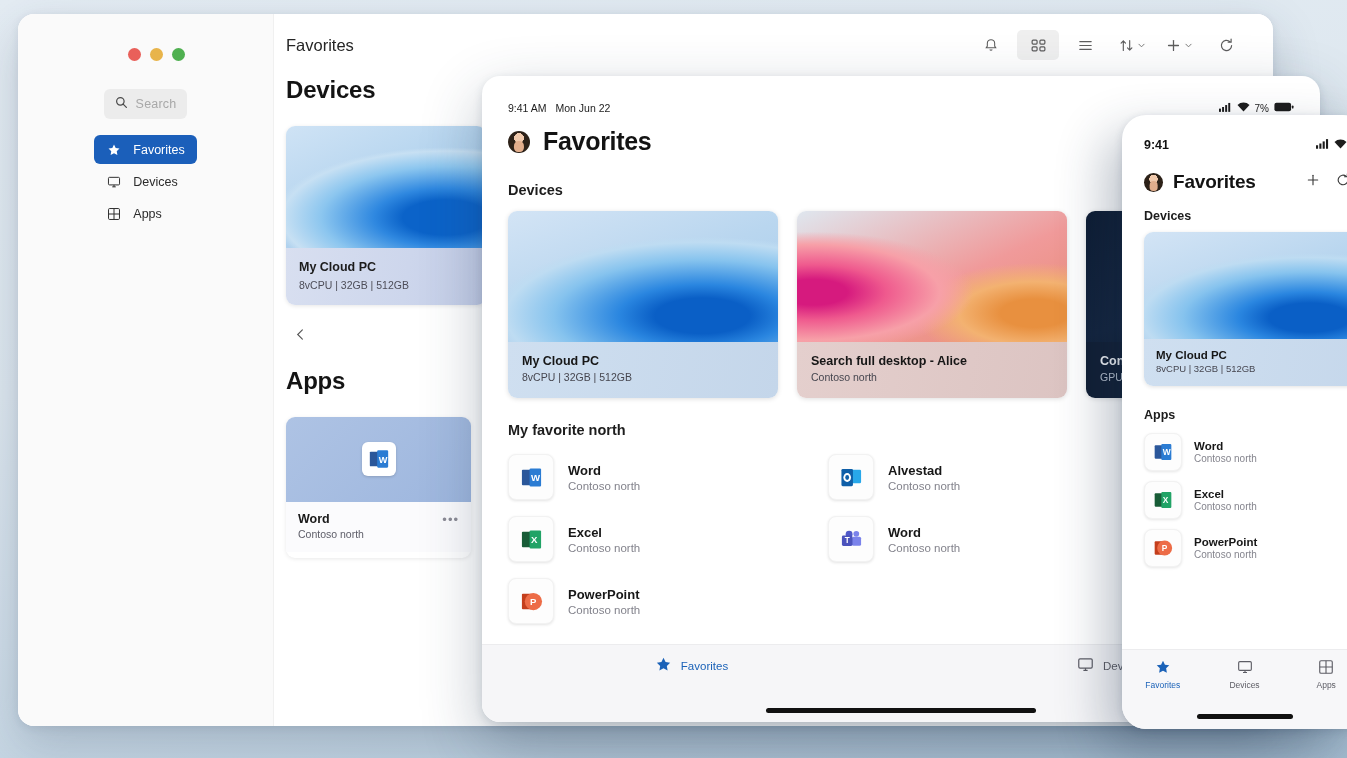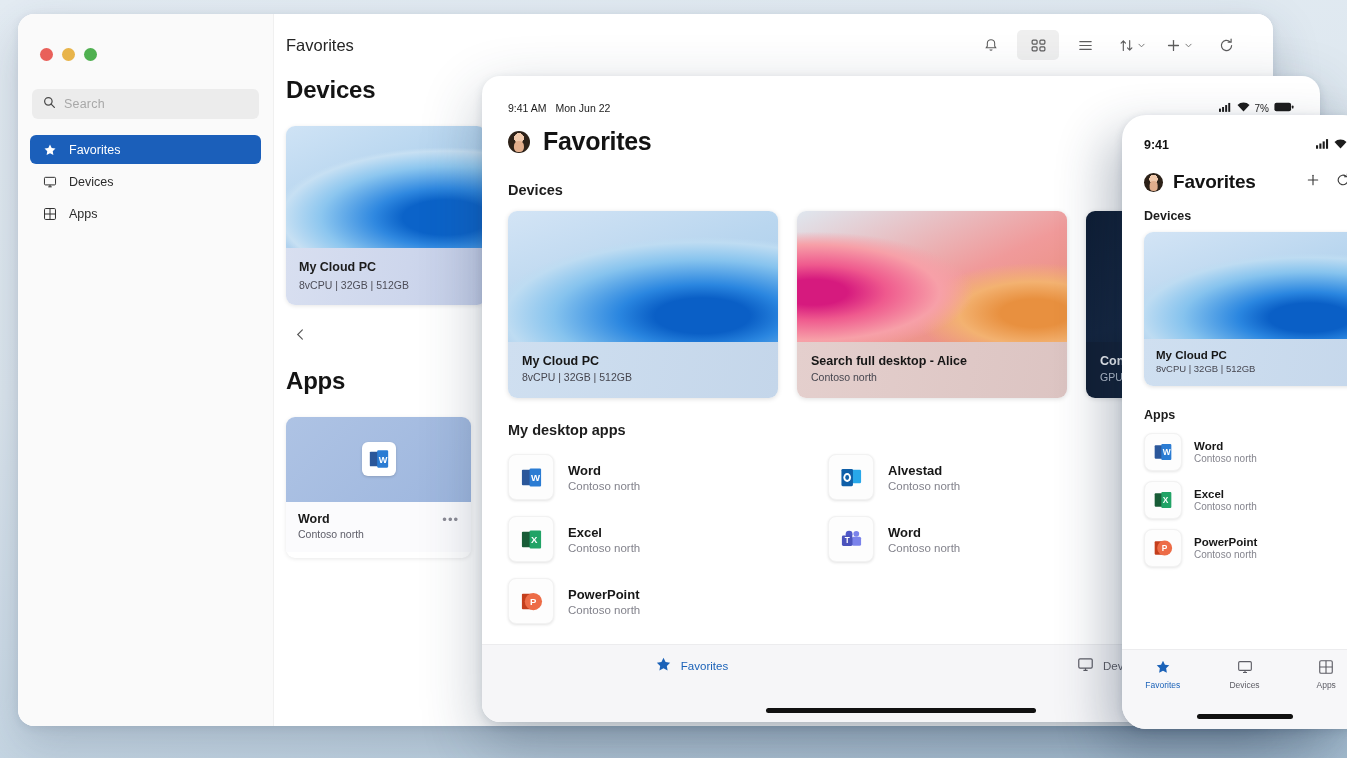--- a/index.html
+++ b/index.html
@@ -14,20 +14,21 @@
     position:absolute;left:18px;top:14px;width:1255px;height:712px;
     background:#ffffff;border-radius:16px;
     box-shadow:0 18px 48px rgba(40,60,85,.22), 0 2px 8px rgba(40,60,85,.10);
     overflow:hidden;display:flex;
   }
   
   #sidebar{
     width:255px;flex:0 0 255px;background:#fafafa;
     display:flex;flex-direction:column;position:relative;
     border-right:1px solid #f0f0f0;
+    align-items:center;
   }
   .traffic-lights{display:flex;gap:9px;padding:34px 0 0 22px;}
   .tl{width:13px;height:13px;border-radius:50%;}
   .tl.red{background:#e9605a;}
   .tl.yellow{background:#e8b44a;}
   .tl.green{background:#4fb050;}
   .search-box{
     margin:28px 14px 0 14px;height:30px;background:#ececec;border-radius:6px;
     display:flex;align-items:center;gap:8px;padding:0 11px;
   }
@@ -402,21 +403,21 @@
       </div>
       <div class="tab-dev-card">
         <div class="tab-dev-thumb t-dark"></div>
         <div class="tab-dev-meta m-dark">
           <div class="tdev-name inv">Contoso</div>
           <div class="tdev-sub inv">GPU Standa</div>
         </div>
       </div>
     </div>
 
-    <div class="tab-sec-label" style="margin-top:24px">My desktop apps</div>
+    <div class="tab-sec-label" style="margin-top:24px">My favorite north</div>
     <div class="apps-grid">
       <div class="app-row">
         <div class="app-row-ico">
           <svg width="23" height="23" viewBox="0 0 24 24">
               <rect x="2" y="4" width="13" height="16" rx="1" fill="#2b579a"></rect>
               <rect x="10" y="2.5" width="12" height="19" rx="1.2" fill="#2b7cd3"></rect>
               <text x="11.6" y="16" font-family="Liberation Sans, sans-serif" font-size="10" font-weight="bold" fill="#fff">W</text>
             </svg>
         </div>
         <div>

